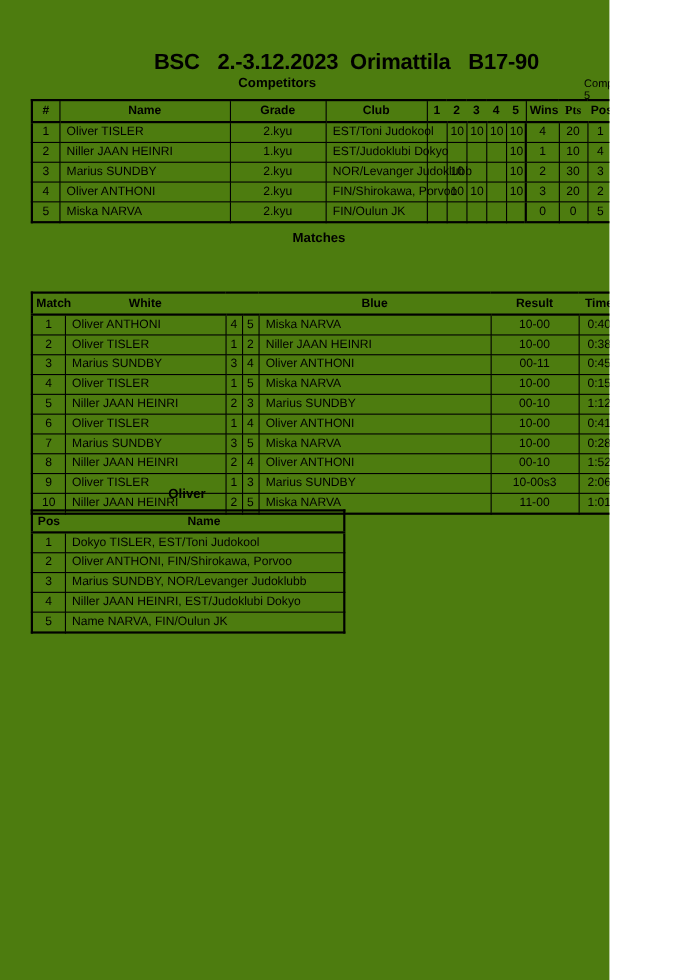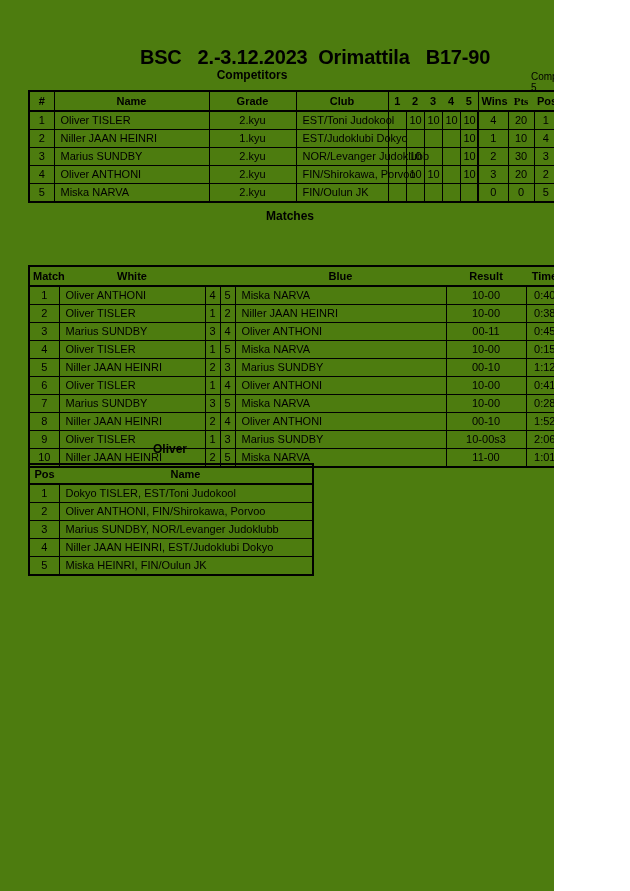--- a/index.html
+++ b/index.html
@@ -306,18 +306,18 @@
       <tr>
         <td>3</td>
         <td class="txt">Marius SUNDBY, NOR/Levanger Judoklubb</td>
       </tr>
       <tr>
         <td>4</td>
         <td class="txt">Niller JAAN HEINRI, EST/Judoklubi Dokyo</td>
       </tr>
       <tr>
         <td>5</td>
-        <td class="txt">Miska HEINRI, FIN/Oulun JK</td>
+        <td class="txt">Name NARVA, FIN/Oulun JK</td>
       </tr>
     </tbody>
   </table>
 
 </div>
 
 </body></html>

